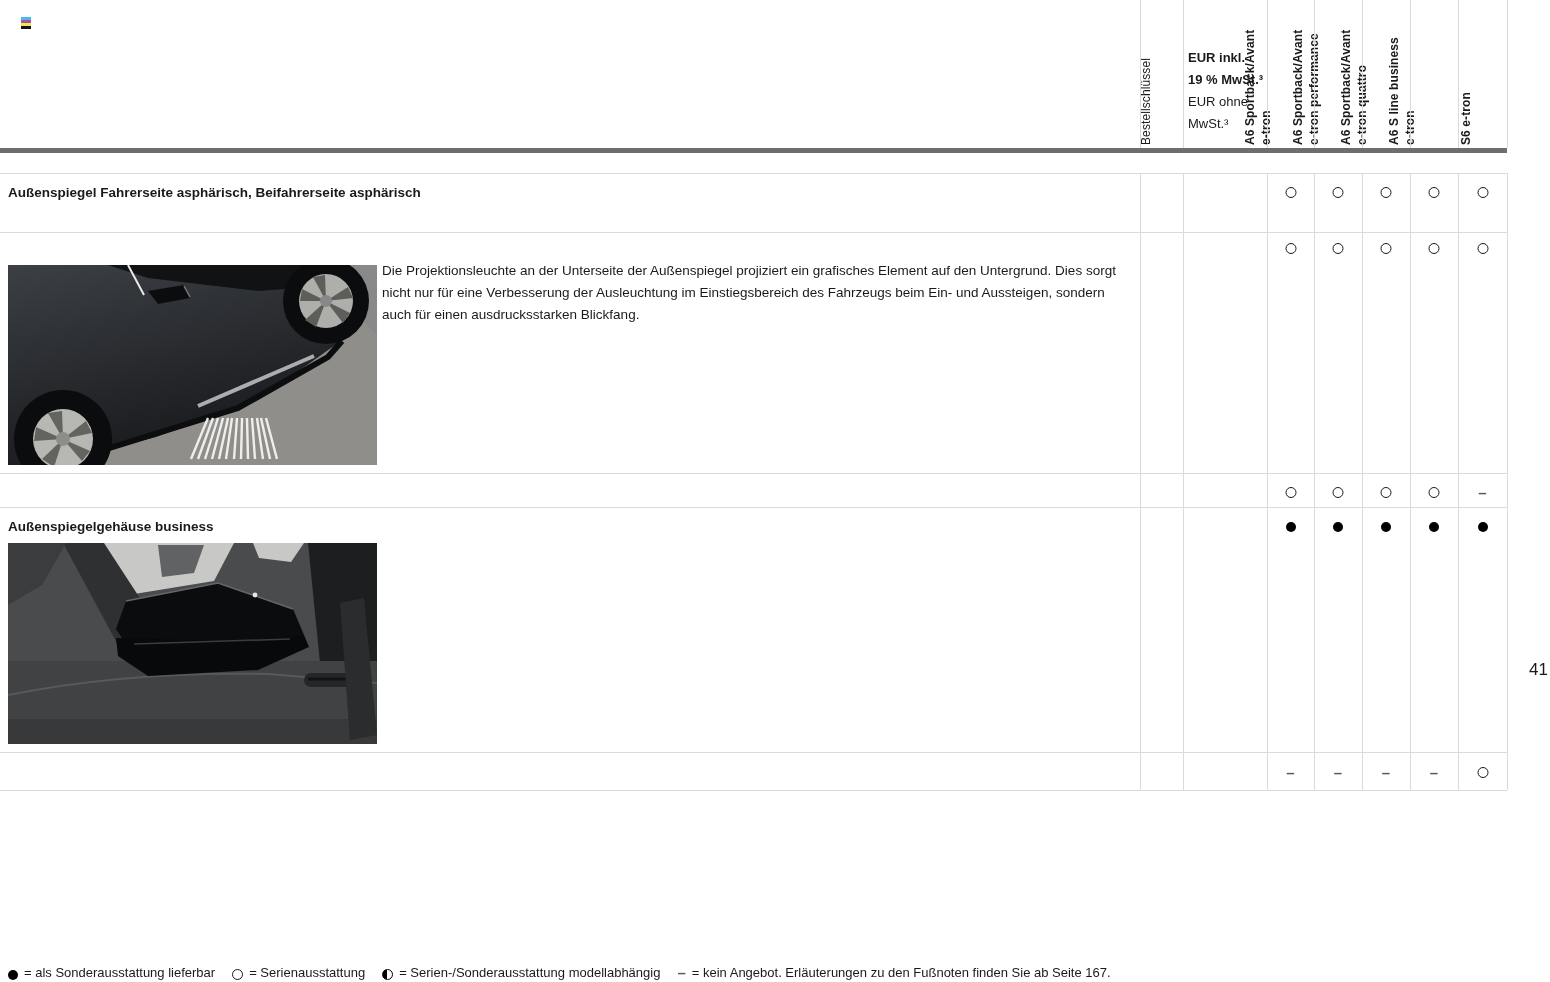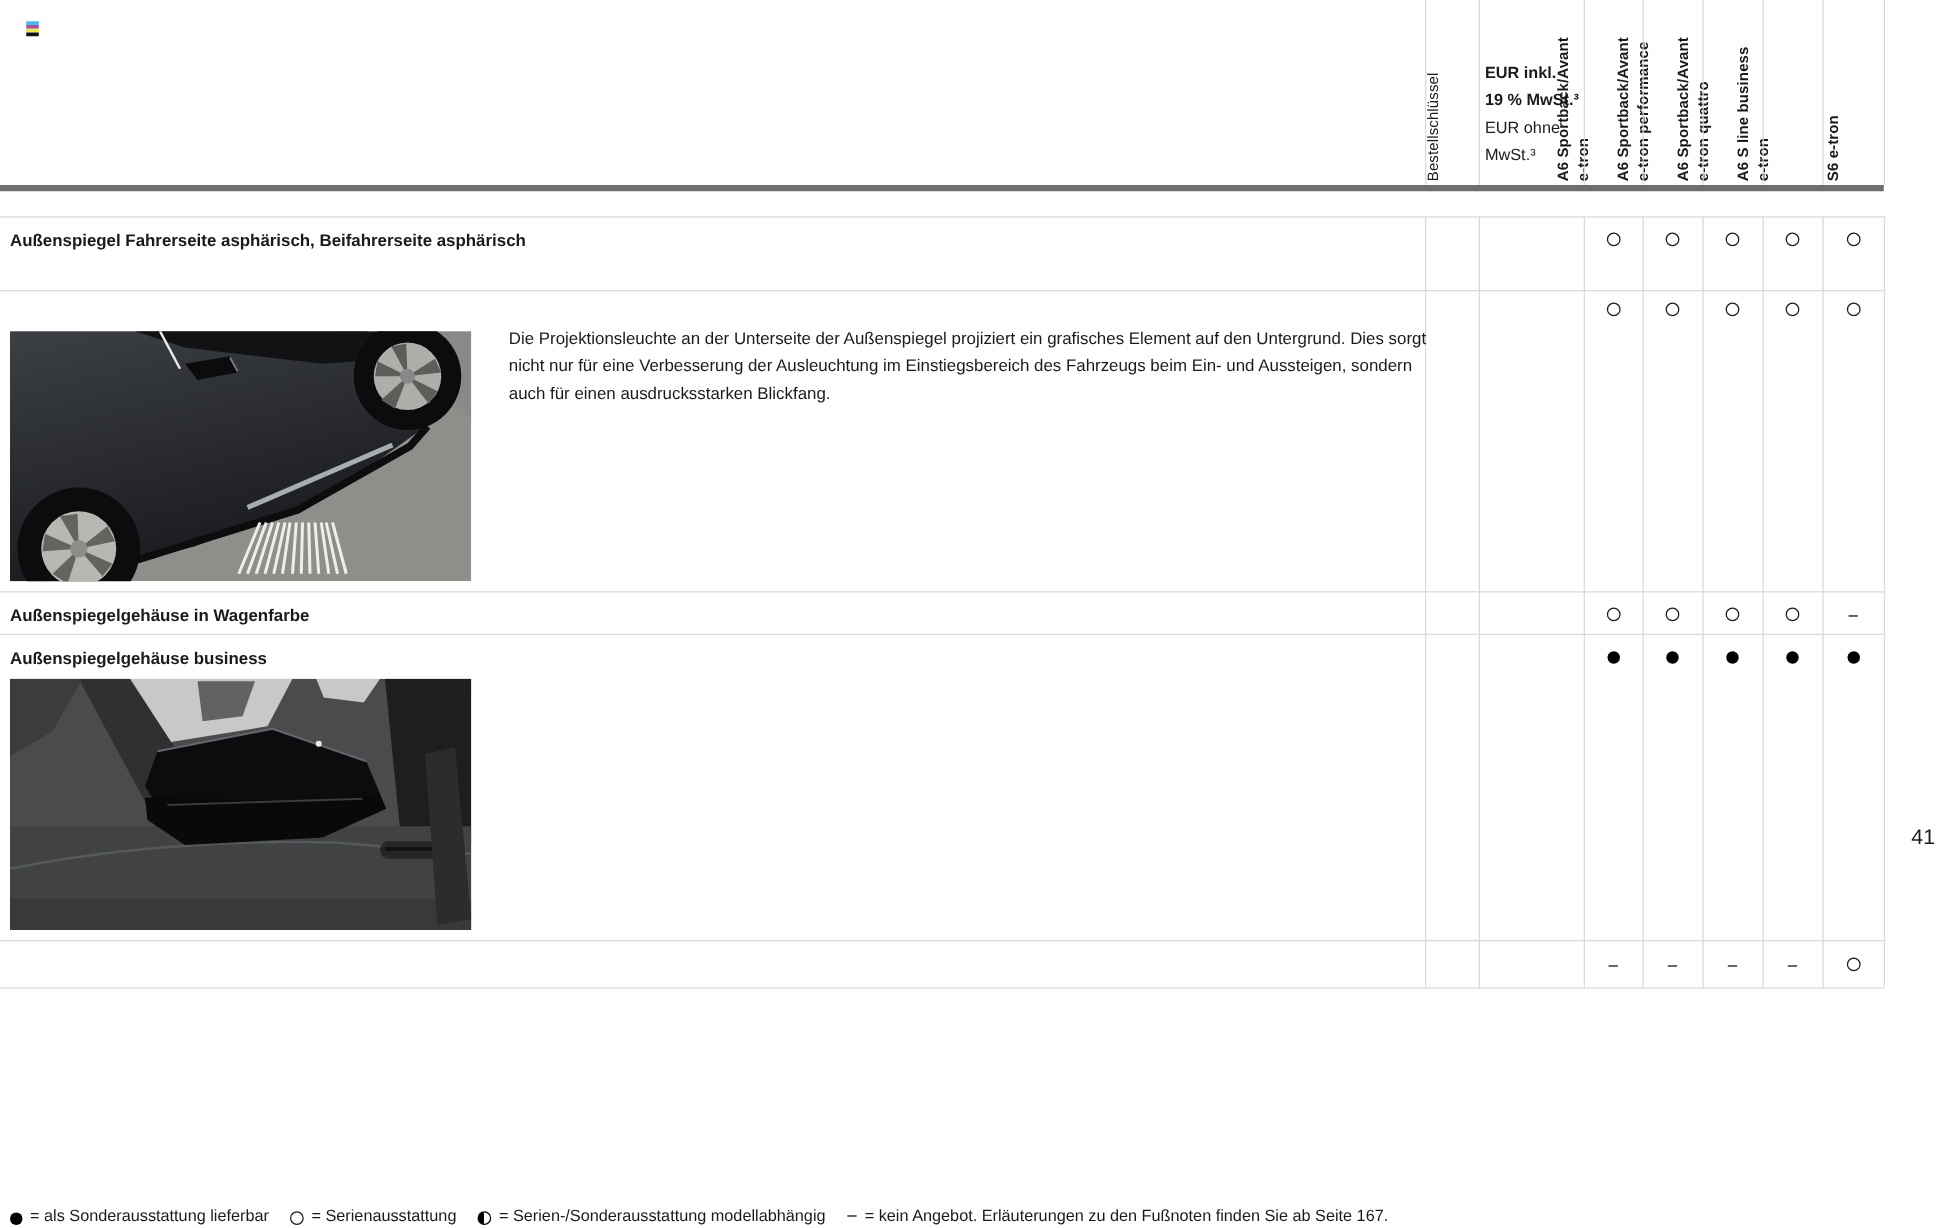--- a/index.html
+++ b/index.html
@@ -19,21 +19,21 @@
 
   .eur-head { position:absolute; left:1188px; top:47px; font-size:13px; line-height:22px; }
   .eur-head div { white-space:pre-line; }
   .eur-head .bold-lines { font-weight:bold; }
 
   .thick-rule { position:absolute; left:0; top:148px; width:1507px; height:5px; background:#6e6e6e; }
 
   .gline { position:absolute; background:#dadada; }
 
   .row-title { position:absolute; left:8px; font-weight:bold; font-size:13.5px; line-height:22px; width:430px; }
-  .desc { position:absolute; left:407px; width:745px; font-size:13.5px; line-height:22px; }
+  .desc { position:absolute; left:382px; width:745px; font-size:13.5px; line-height:22px; }
 
   .figure { position:absolute; left:8px; }
   .figure svg { display:block; }
 
   .cell-sym { position:absolute; transform:translate(-50%,-50%); }
 
   .sym { display:inline-block; box-sizing:border-box; }
   .sym-circle { width:11px; height:11px; border:1.6px solid #1a1a1a; border-radius:50%; background:transparent; }
   .sym-dot { width:10px; height:10px; border-radius:50%; background:#000; }
   .sym-half { width:11px; height:11px; border-radius:50%; border:1px solid #000;
@@ -97,21 +97,20 @@
       <div class="gline" style="left: 1362px; top: 173px; width: 1px; height: 617px;"></div>
       <div class="gline" style="left: 1410px; top: 0px; width: 1px; height: 148px;"></div>
       <div class="gline" style="left: 1410px; top: 173px; width: 1px; height: 617px;"></div>
       <div class="gline" style="left: 1458px; top: 0px; width: 1px; height: 148px;"></div>
       <div class="gline" style="left: 1458px; top: 173px; width: 1px; height: 617px;"></div>
       <div class="gline" style="left: 1507px; top: 0px; width: 1px; height: 148px;"></div>
       <div class="gline" style="left: 1507px; top: 173px; width: 1px; height: 617px;"></div>
     </div>
 
   <div class="row-title" style="top: 182px; white-space: pre-line;">Außenspiegel Fahrerseite asphärisch, Beifahrerseite asphärisch</div>
-  <div class="row-title" style="top: 482px; white-space: pre-line;">Außenspiegelgehäuse in Wagenfarbe</div>
   <div class="row-title" style="top: 516px; white-space: pre-line;">Außenspiegelgehäuse business</div>
 
   <div class="desc" style="top: 260px; white-space: pre-line;">Die Projektionsleuchte an der Unterseite der Außenspiegel projiziert ein grafisches Element auf den Untergrund. Dies sorgt nicht nur für eine Verbesserung der Ausleuchtung im Einstiegsbereich des Fahrzeugs beim Ein- und Aussteigen, sondern auch für einen ausdrucksstarken Blickfang.</div>
 
   <div class="figure" style="top:265px;">
     <svg width="369" height="200" viewBox="0 0 369 200">
       <defs>
         <linearGradient id="carG1" x1="0" y1="0" x2="0.4" y2="1">
           <stop offset="0" stop-color="#3c3f44"></stop>
             <stop offset="1" stop-color="#17191c"></stop>

